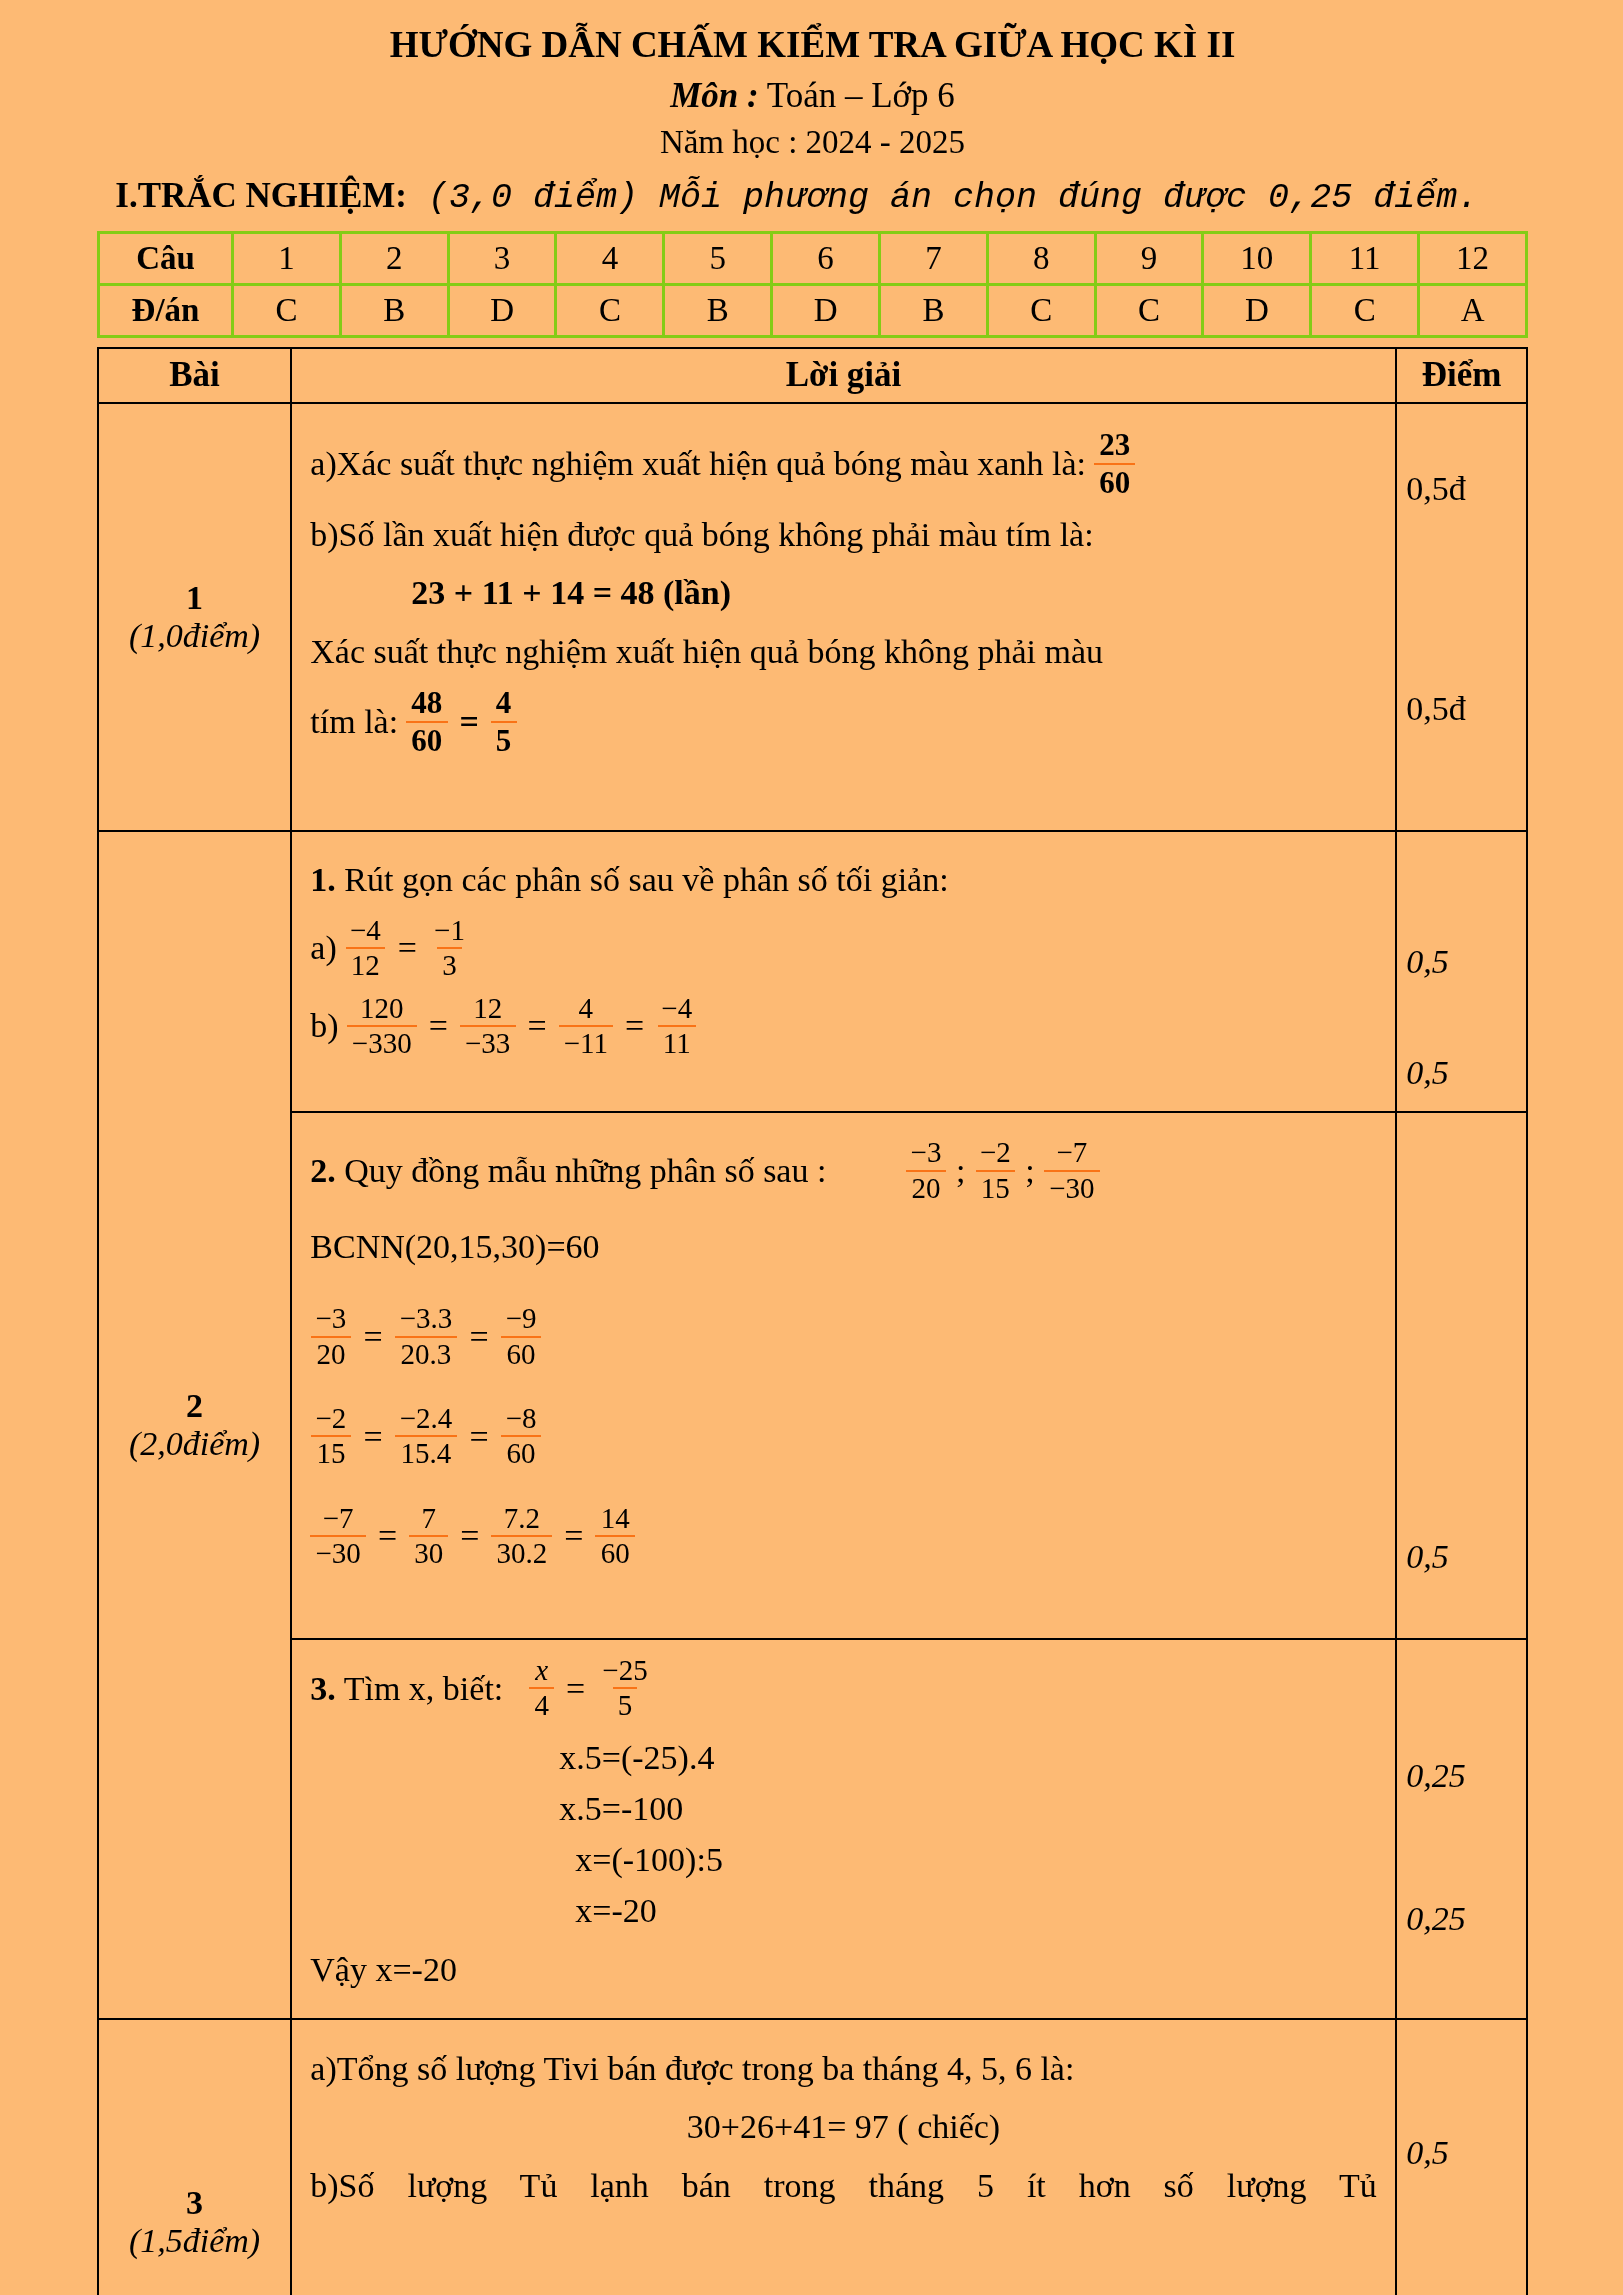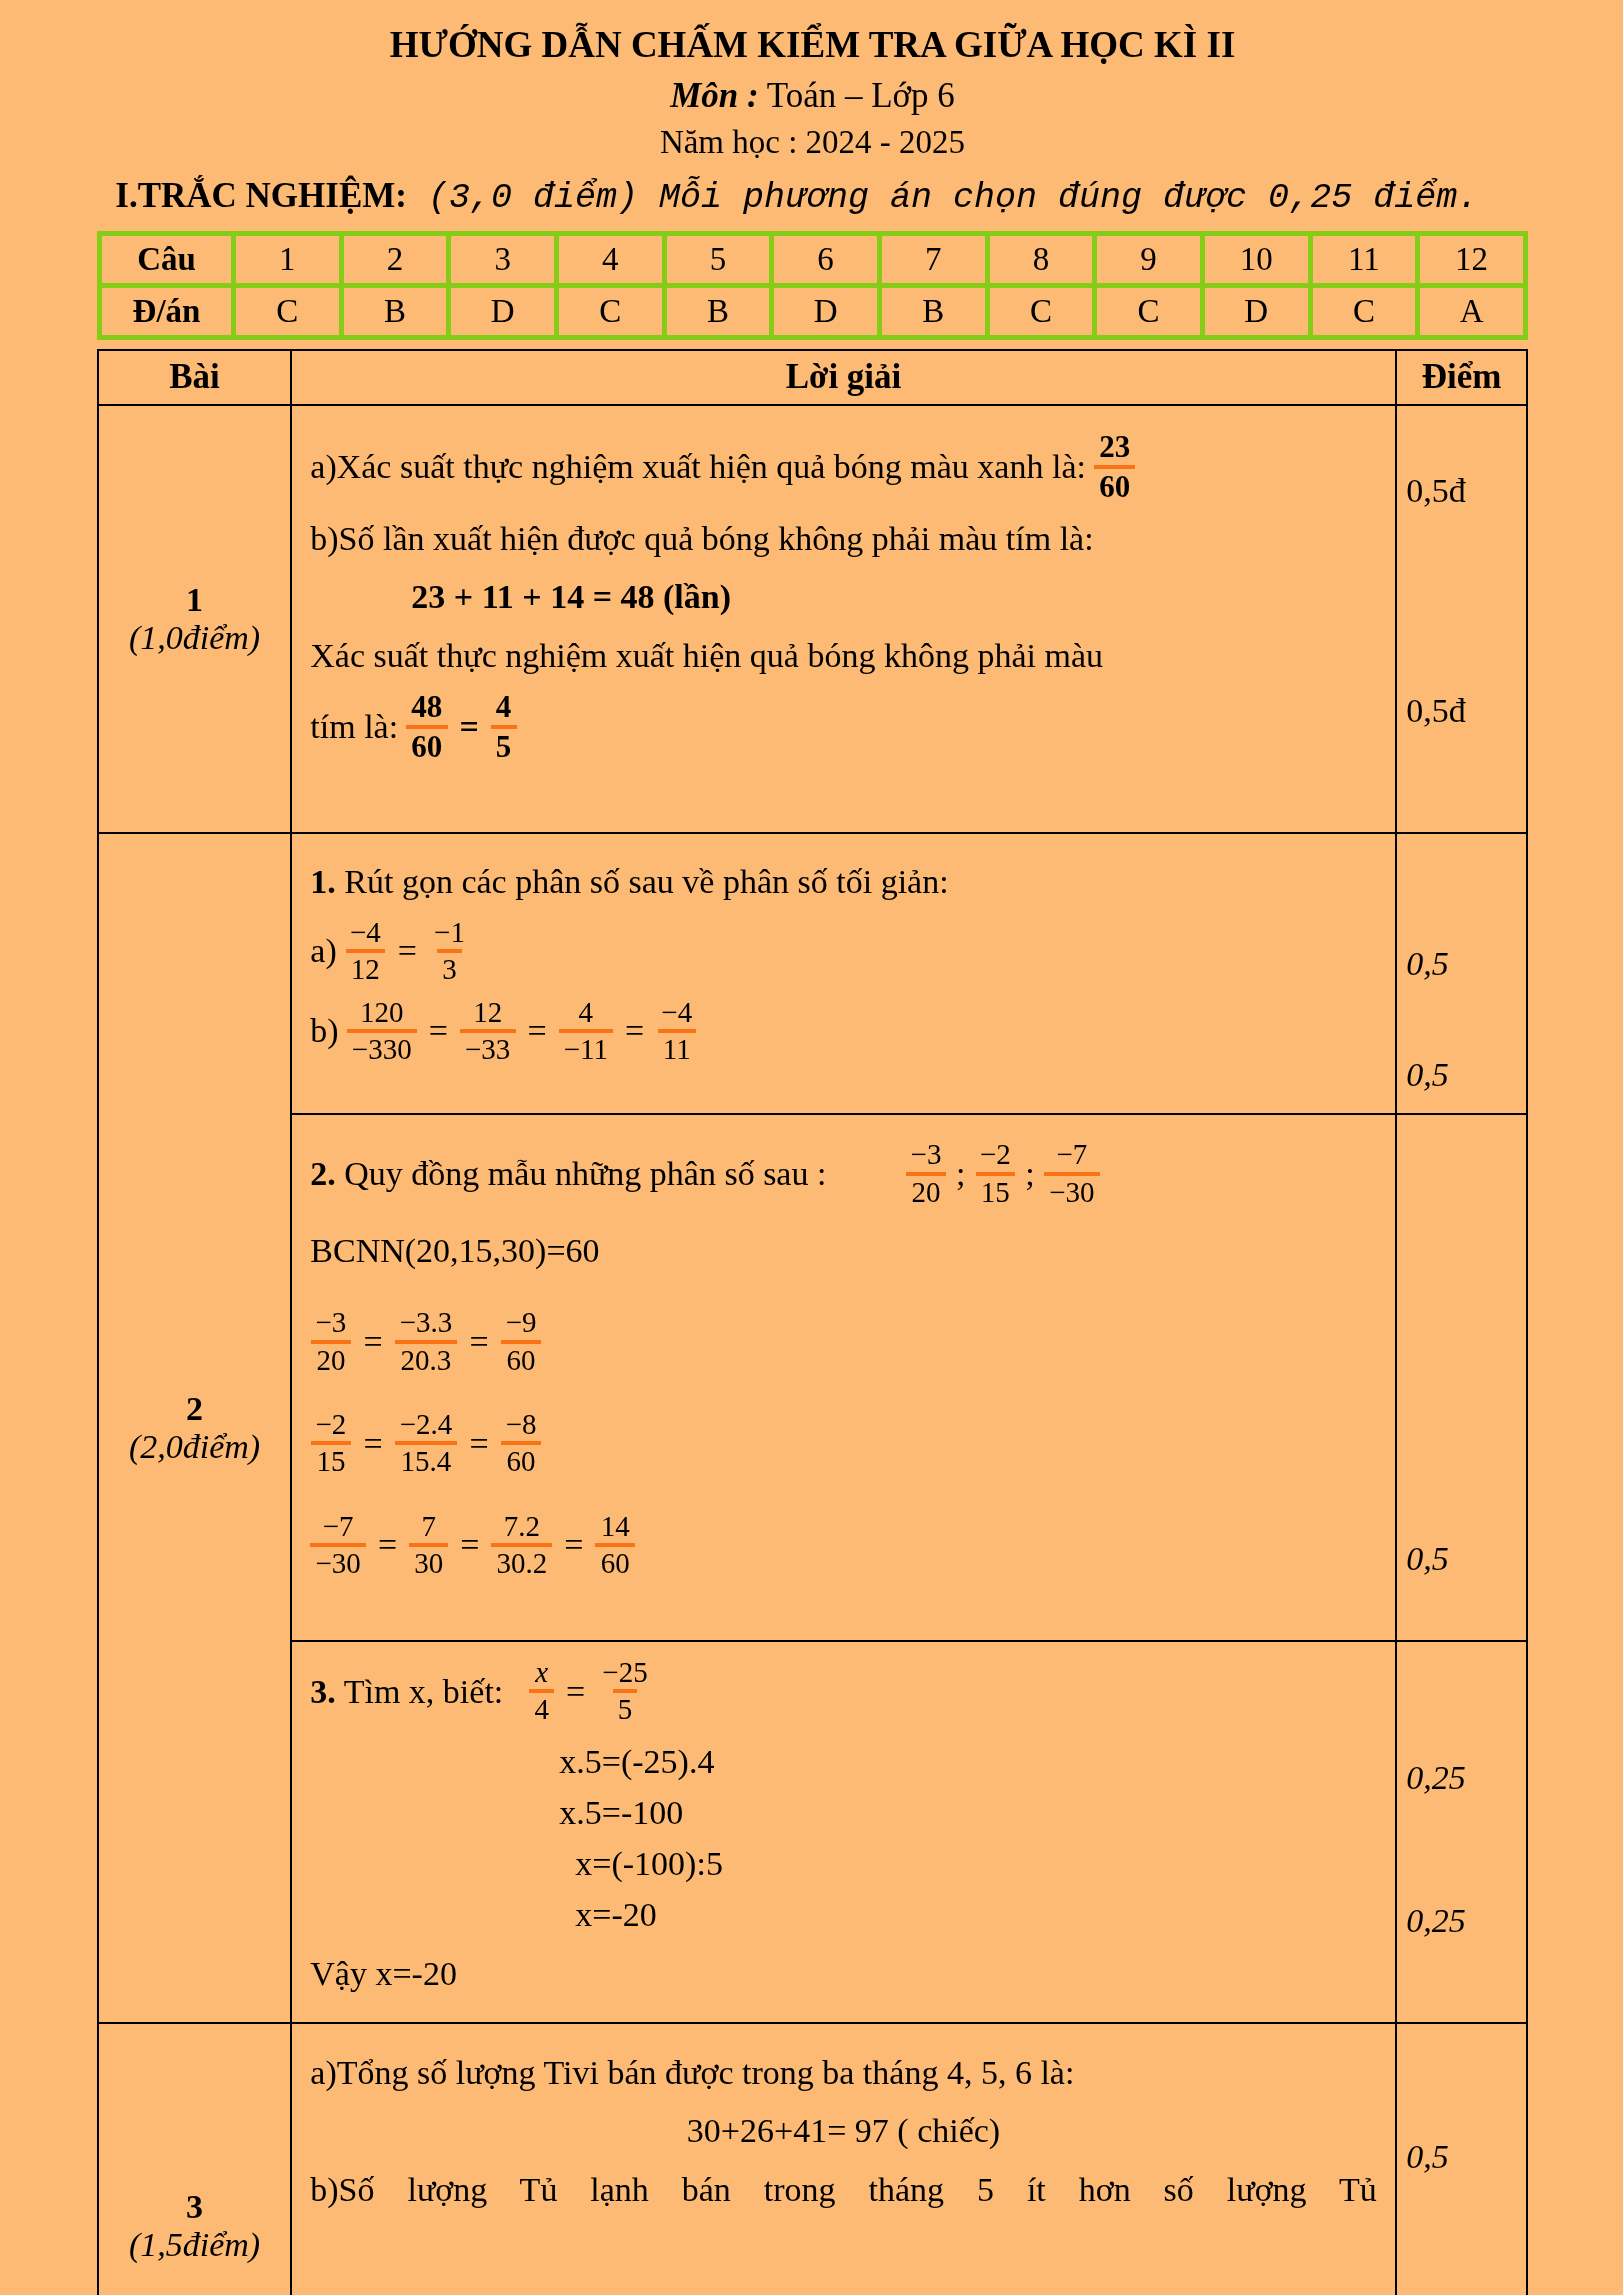--- a/index.html
+++ b/index.html
@@ -25,21 +25,21 @@
 
   .sec-heading { font-size: 35px; line-height: 1.35; margin-top: 9.2px; padding-left: 18.3px; }
   .sec-heading .b { font-weight: bold; }
   .sec-heading .it { font-style: italic; font-family: Liberation Mono, monospace; }
   .sec2-heading { padding-left: 0; margin-top: 11.8px; }
 
   
   table { border-collapse: collapse; }
   .mc-table { width: 100%; table-layout: fixed; margin-top: 7.9px; }
   .mc-table td {
-    border: 5px solid #84cc16;
+    border: 3px solid #84cc16;
     text-align: center;
     font-size: 33px;
     height: 52px;
     vertical-align: middle;
   }
   .mc-table td.lbl { font-weight: bold; }
 
   
   .essay-table { width: 100%; table-layout: fixed; margin-top: 9.2px; }
   .essay-table td { border: 2px solid #000; vertical-align: top; }
@@ -57,21 +57,21 @@
   .flexline { display: flex; align-items: center; flex-wrap: nowrap; }
   .flexline > * { flex: 0 0 auto; }
 
   
   .frac {
     display: inline-flex; flex-direction: column; align-items: center;
     vertical-align: middle; margin: 0 8px; line-height: 1.15;
     font-size: 29px; text-align: right;
   }
   .frac .fr-n { padding: 0 5.2px; }
-  .frac .fr-d { padding: 0 5.2px; border-top: 4px solid #f97316; }
+  .frac .fr-d { padding: 0 5.2px; border-top: 2px solid #f97316; }
   .frac-big { font-size: 31px; font-weight: bold; }
   .eqsign { margin: 0 3.9px; }
   .eqsign.big { font-weight: bold; font-size: 34px; }
   .semi { margin: 0 1.3px; }
   .it { font-style: italic; }
 
   
   .eq-centerish { margin-left: 101px; font-weight: bold; }
   .x-lines { margin-left: 249px; line-height: 1.5; }
   .x-lines2 { margin-left: 265px; line-height: 1.5; }

